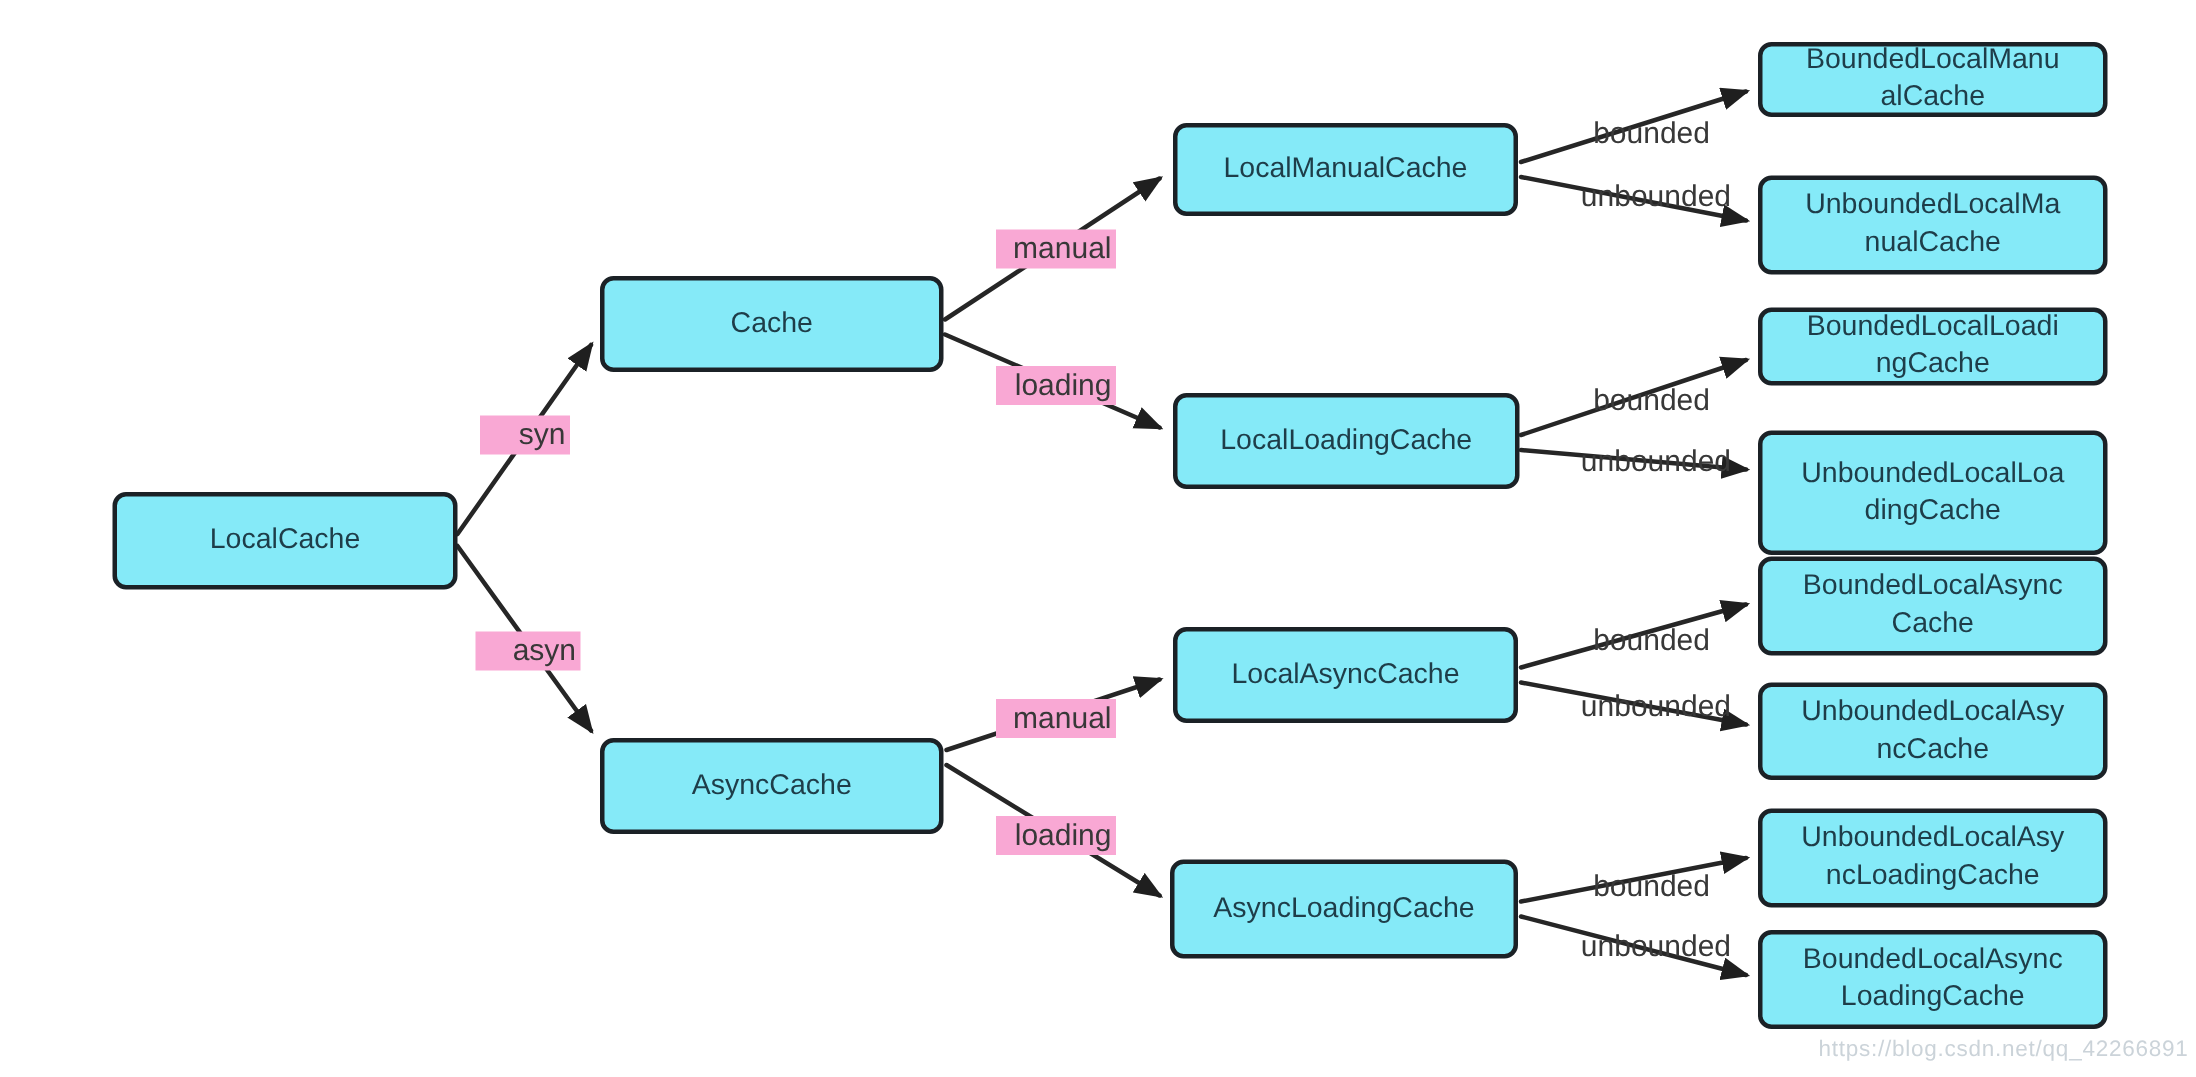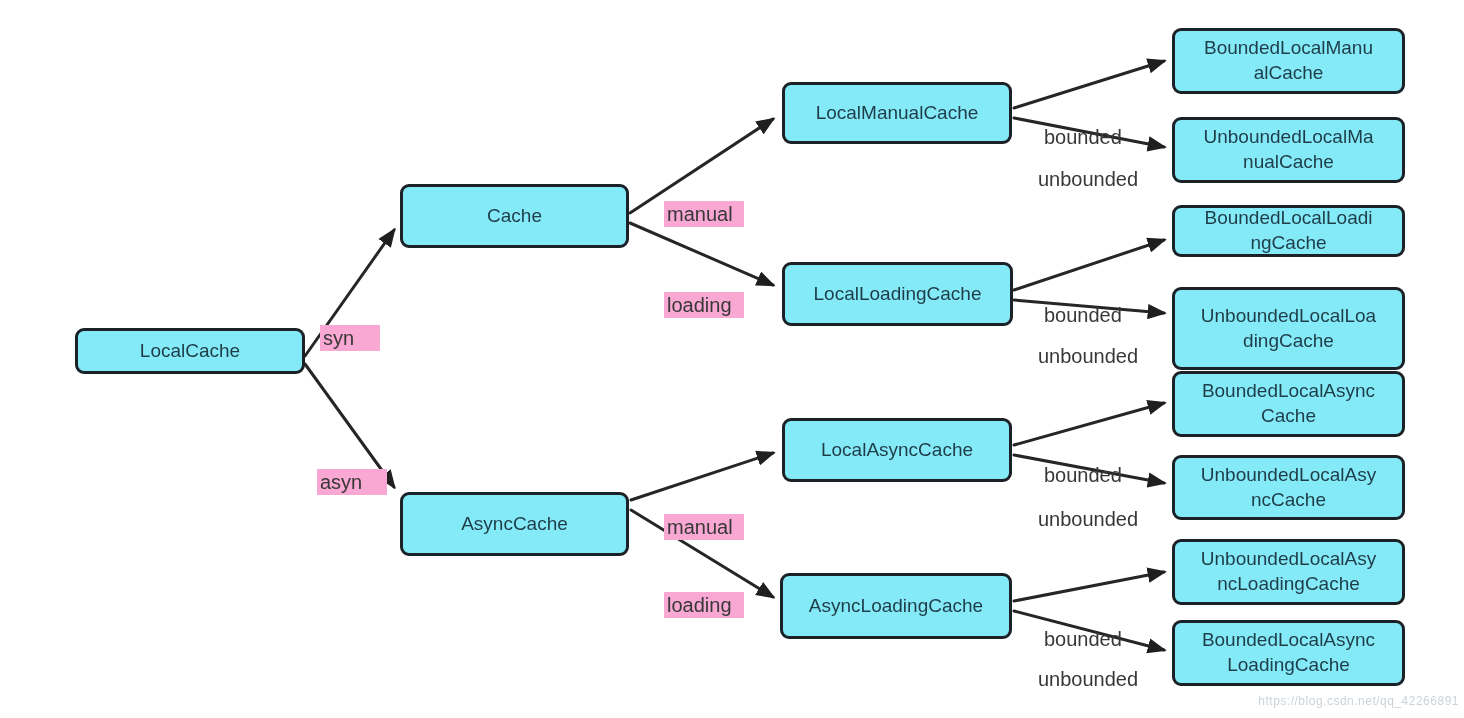--- a/index.html
+++ b/index.html
@@ -45,35 +45,34 @@
     padding: 2px 25px;
   }
   .node.wrap.tight {
     padding: 2px 10px;
   }
 
   .edge-label {
     position: absolute;
     font-size: 20px;
     color: #383838;
-    text-align: left;
+    text-align: right;
     line-height: 26px;
     height: 26px;
-    margin-top: 48px;
   }
   .edge-label.solid {
     background: #f9a8d4;
     padding: 0 3px;
   }
 
   .watermark {
     position: absolute;
     right: 5px;
     bottom: 10px;
-    font-size: 12px;
+    font-size: 15px;
     color: #CBD3D9;
     letter-spacing: 0.5px;
   }
 </style>
 </head>
 <body>
 
 <div class="canvas">
 
   <svg class="edges" viewBox="0 0 1464 718">
@@ -106,31 +105,31 @@
   <div class="edge-label" style="left:1038px; top:118px; width:116px;">unbounded</div>
   <div class="edge-label" style="left:1044px; top:254px; width:96px;">bounded</div>
   <div class="edge-label" style="left:1038px; top:295px; width:116px;">unbounded</div>
   <div class="edge-label solid" style="left:664px; top:466px; width:80px;">manual</div>
   <div class="edge-label solid" style="left:664px; top:544px; width:80px;">loading</div>
   <div class="edge-label" style="left:1044px; top:414px; width:96px;">bounded</div>
   <div class="edge-label" style="left:1038px; top:458px; width:116px;">unbounded</div>
   <div class="edge-label" style="left:1044px; top:578px; width:96px;">bounded</div>
   <div class="edge-label" style="left:1038px; top:618px; width:116px;">unbounded</div>
 
-  <div class="node" style="left:75px; top:328px; width:230px; height:46px;">LocalCache</div>
+  <div class="node" style="left:75px; top:328px; width:230px; height:65px;">LocalCache</div>
 
   <div class="node" style="left:400px; top:184px; width:229px; height:64px;">Cache</div>
   <div class="node" style="left:400px; top:492px; width:229px; height:64px;">AsyncCache</div>
 
   <div class="node" style="left:782px; top:82px; width:230px; height:62px;">LocalManualCache</div>
   <div class="node" style="left:782px; top:262px; width:231px; height:64px;">LocalLoadingCache</div>
   <div class="node" style="left:782px; top:418px; width:230px; height:64px;">LocalAsyncCache</div>
   <div class="node wrap tight" style="left:780px; top:573px; width:232px; height:66px;">AsyncLoadingCache</div>
 
-  <div class="node wrap" style="left:1172px; top:28px; width:233px; height:66px;">BoundedLocalManualCache</div>
+  <div class="node wrap" style="left:1172px; top:28px; width:233px; height:50px;">BoundedLocalManualCache</div>
   <div class="node wrap" style="left:1172px; top:117px; width:233px; height:66px;">UnboundedLocalManualCache</div>
   <div class="node wrap" style="left:1172px; top:205px; width:233px; height:52px;">BoundedLocalLoadingCache</div>
   <div class="node wrap" style="left:1172px; top:287px; width:233px; height:83px;">UnboundedLocalLoadingCache</div>
   <div class="node wrap" style="left:1172px; top:371px; width:233px; height:66px;">BoundedLocalAsyncCache</div>
   <div class="node wrap" style="left:1172px; top:455px; width:233px; height:65px;">UnboundedLocalAsyncCache</div>
   <div class="node wrap" style="left:1172px; top:539px; width:233px; height:66px;">UnboundedLocalAsyncLoadingCache</div>
   <div class="node wrap" style="left:1172px; top:620px; width:233px; height:66px;">BoundedLocalAsyncLoadingCache</div>
 
   <div class="watermark">https://blog.csdn.net/qq_42266891</div>
 

